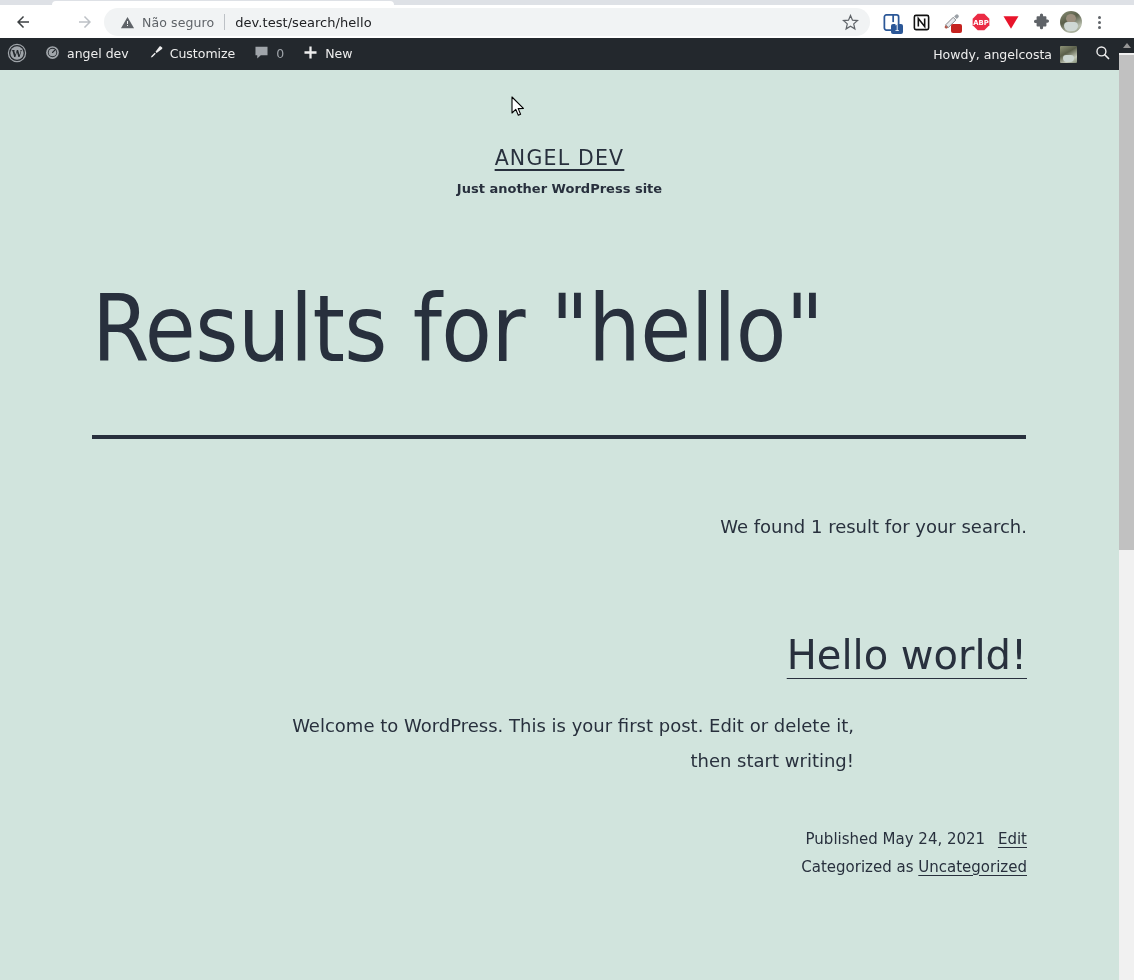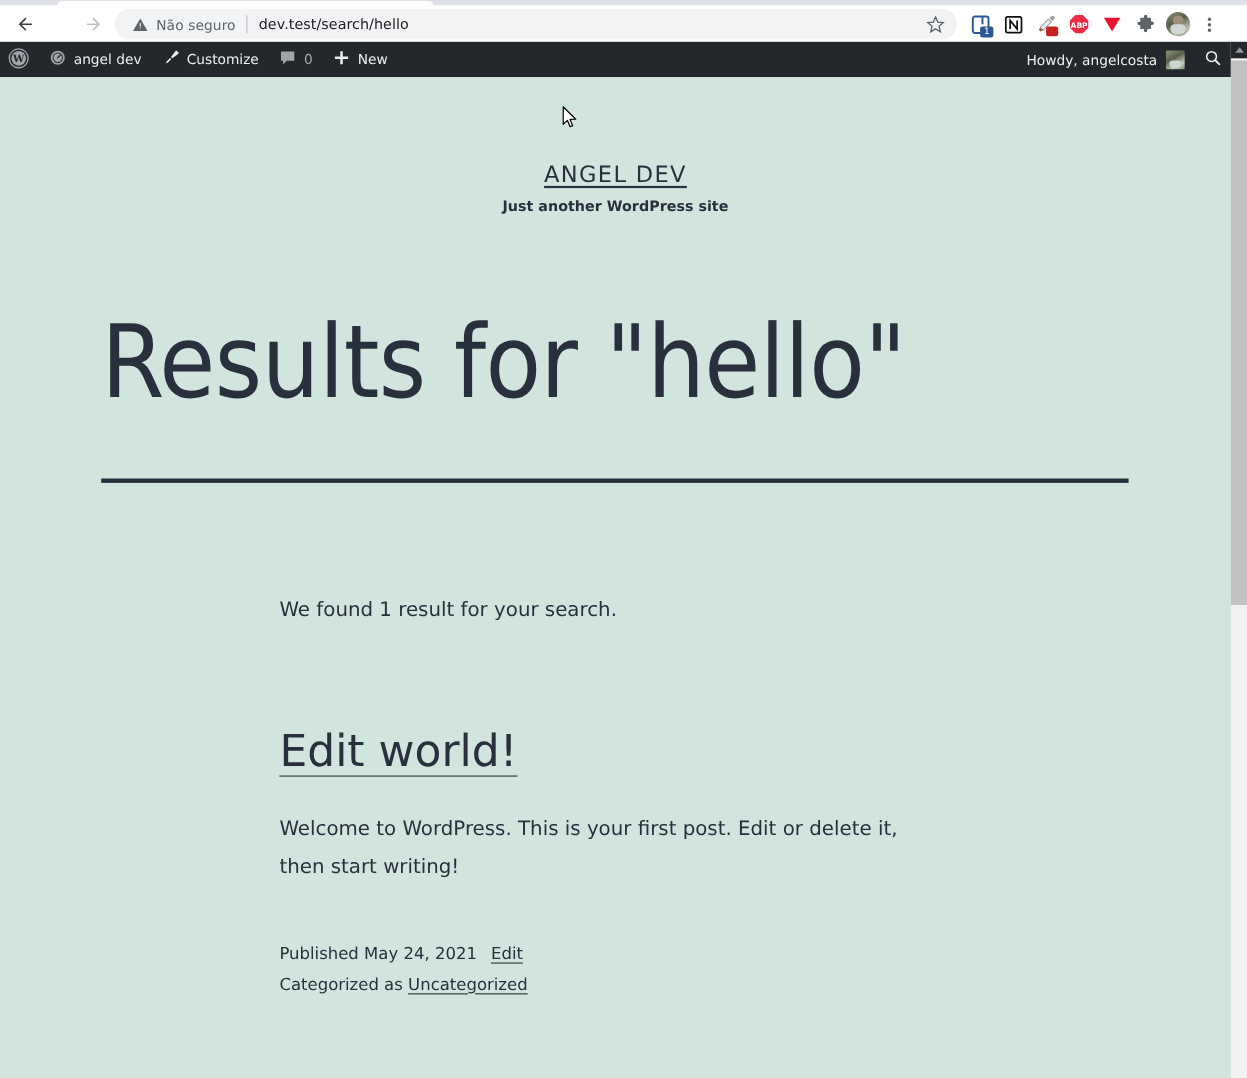--- a/index.html
+++ b/index.html
@@ -283,22 +283,23 @@
     letter-spacing: -0.5px;
     font-stretch: condensed;
   }
   .title-rule {
     margin-top: 56px;
     width: 934px;
     height: 4px;
     background: #28303d;
   }
   .results-body {
-    margin-top: 102px;
+    margin-top: 74px;
     padding-left: 162px;
+    text-align: right;
   }
   .found-text {
     font-family: "DejaVu Sans", sans-serif;
     font-size: 18px;
     color: #28303d;
     line-height: 1.6;
   }
   .result-title {
     margin-top: 92px;
     font-family: "DejaVu Sans", sans-serif;
@@ -566,21 +567,21 @@
   </div>
 
   <div class="entry-wrap">
     <h1 class="page-title">Results for "hello"</h1>
     <div class="title-rule"></div>
 
     <div class="results-body">
       <div class="found-text">We found 1 result for your search.</div>
 
       <div>
-        <a class="result-title" href="#">Edit world!</a>
+        <a class="result-title" href="#">Hello world!</a>
         <div class="result-excerpt">Welcome to WordPress. This is your first post. Edit or delete it, then start writing!</div>
 
         <div class="result-meta">
           <div>
             <span>Published</span>
             <span>May 24, 2021</span>
             <a class="meta-edit" href="#">Edit</a>
           </div>
           <div>
             <span>Categorized as</span>

